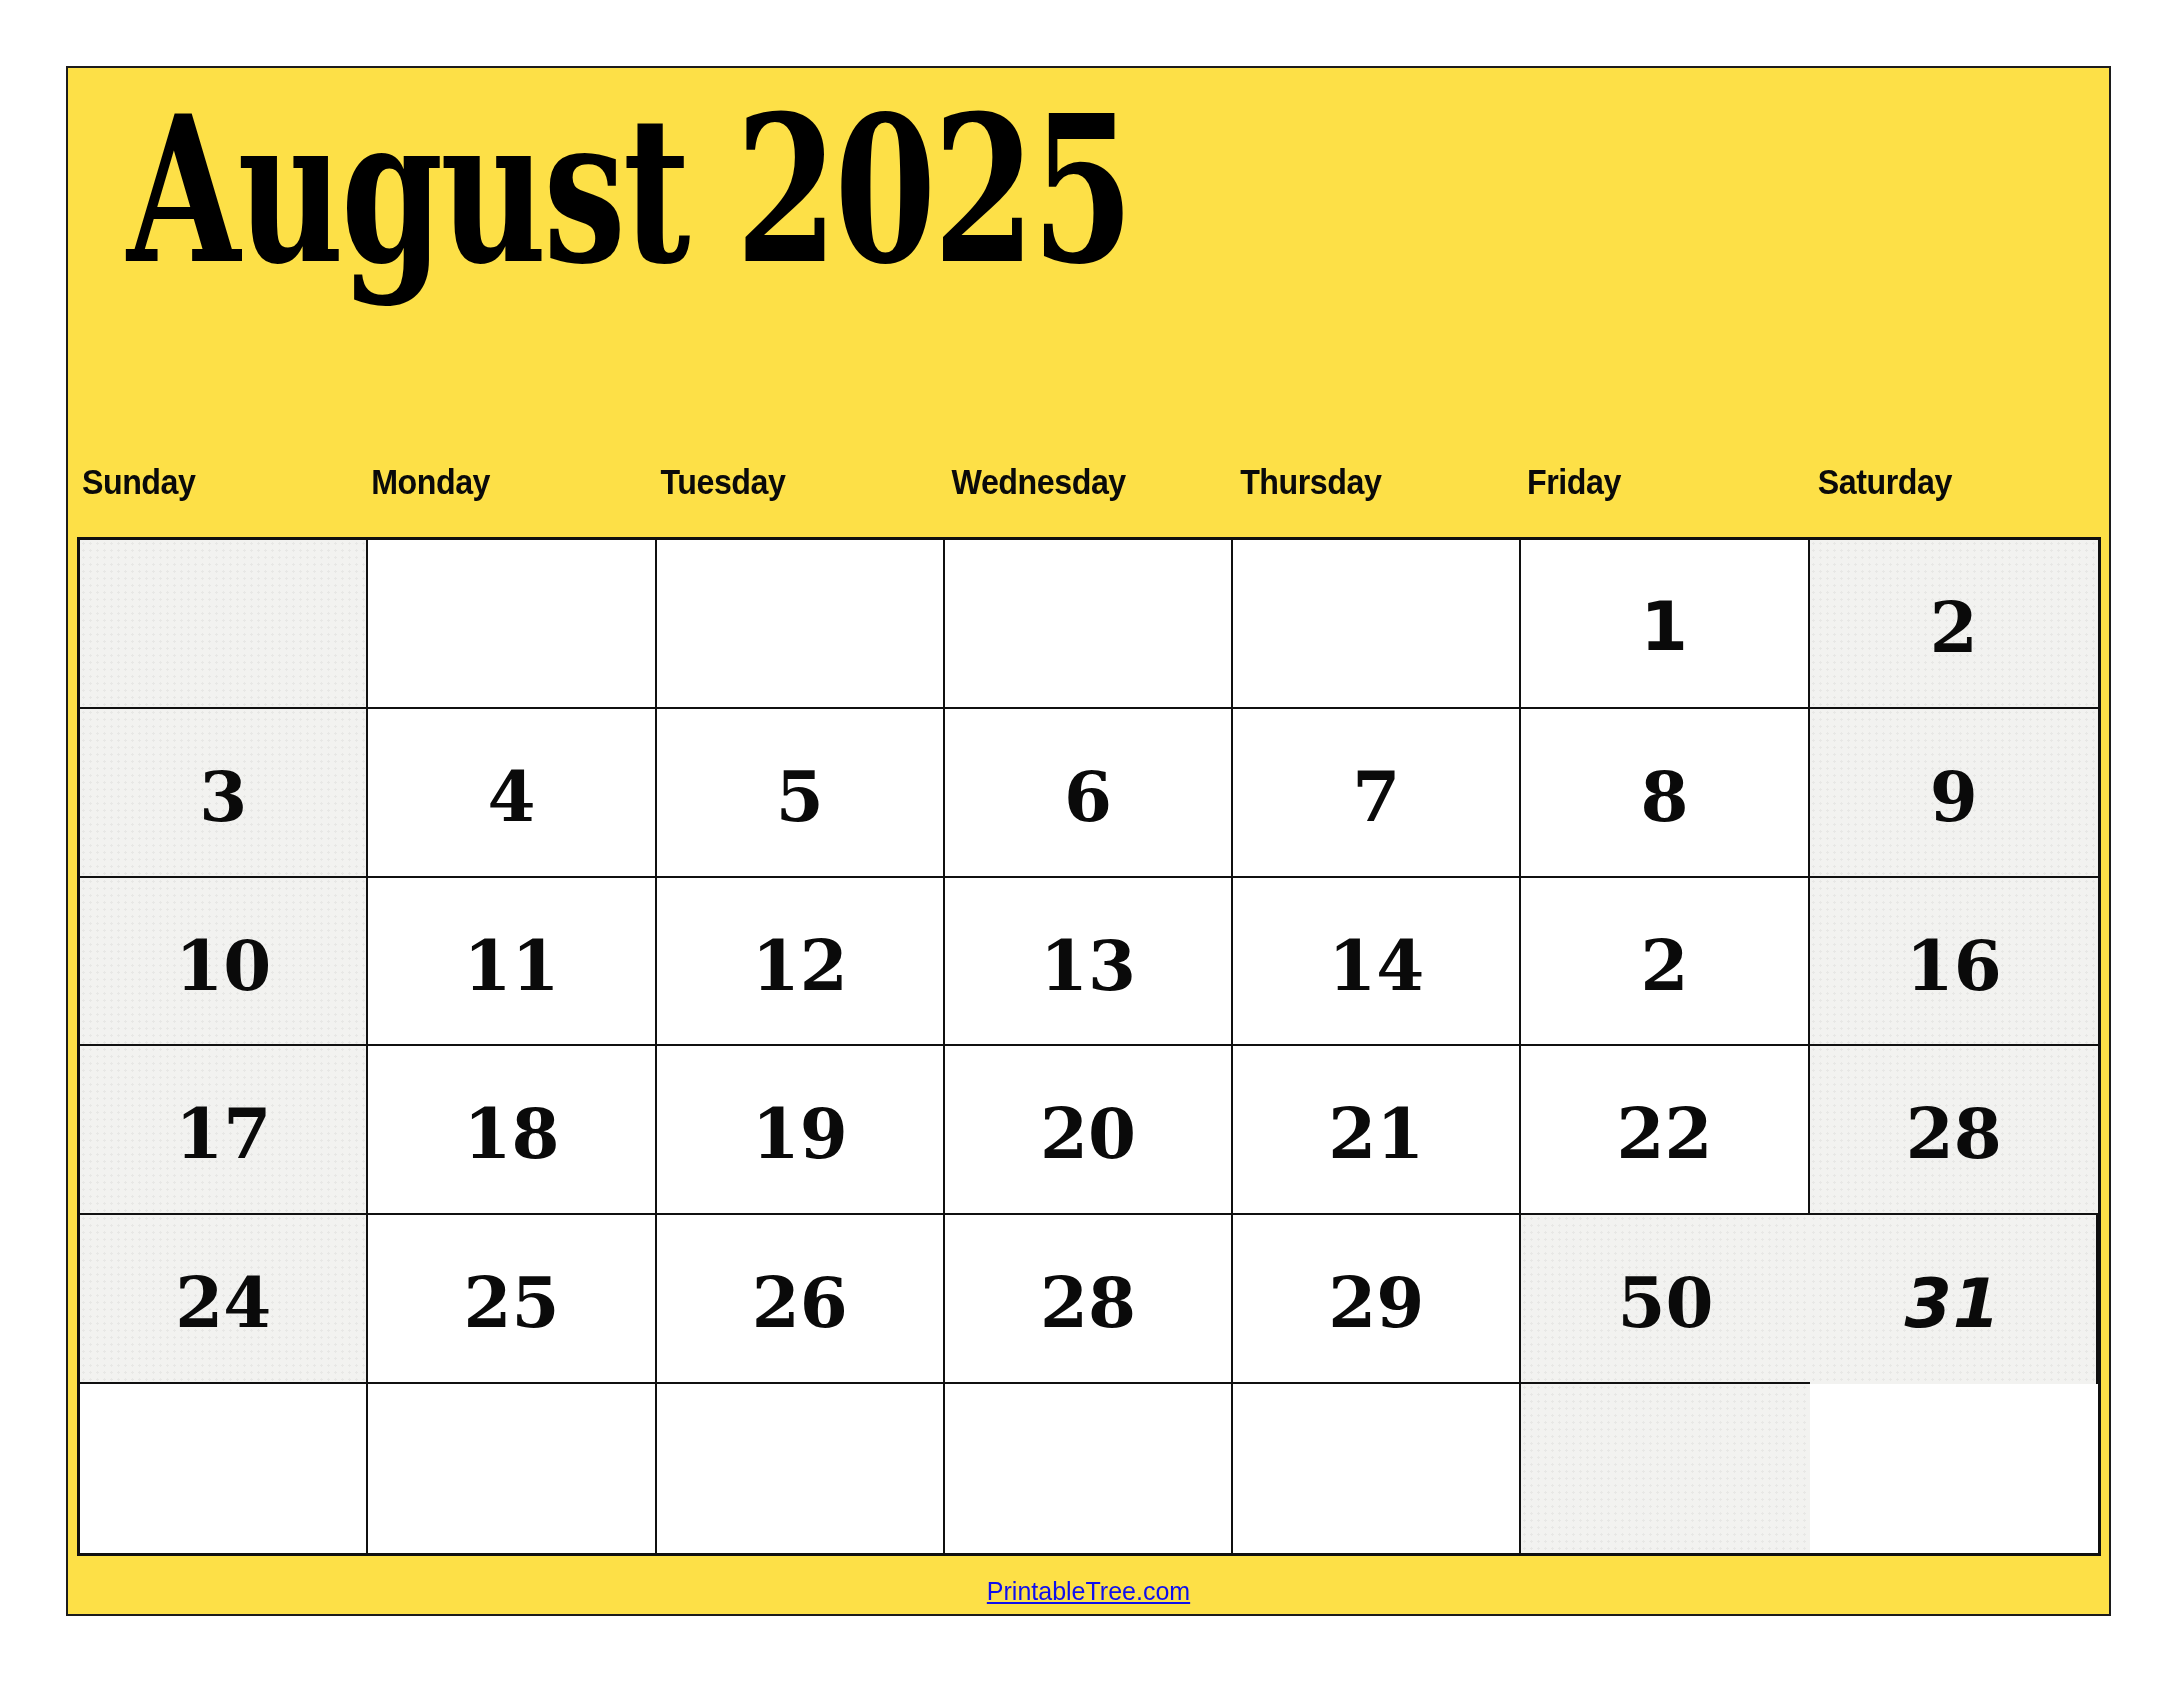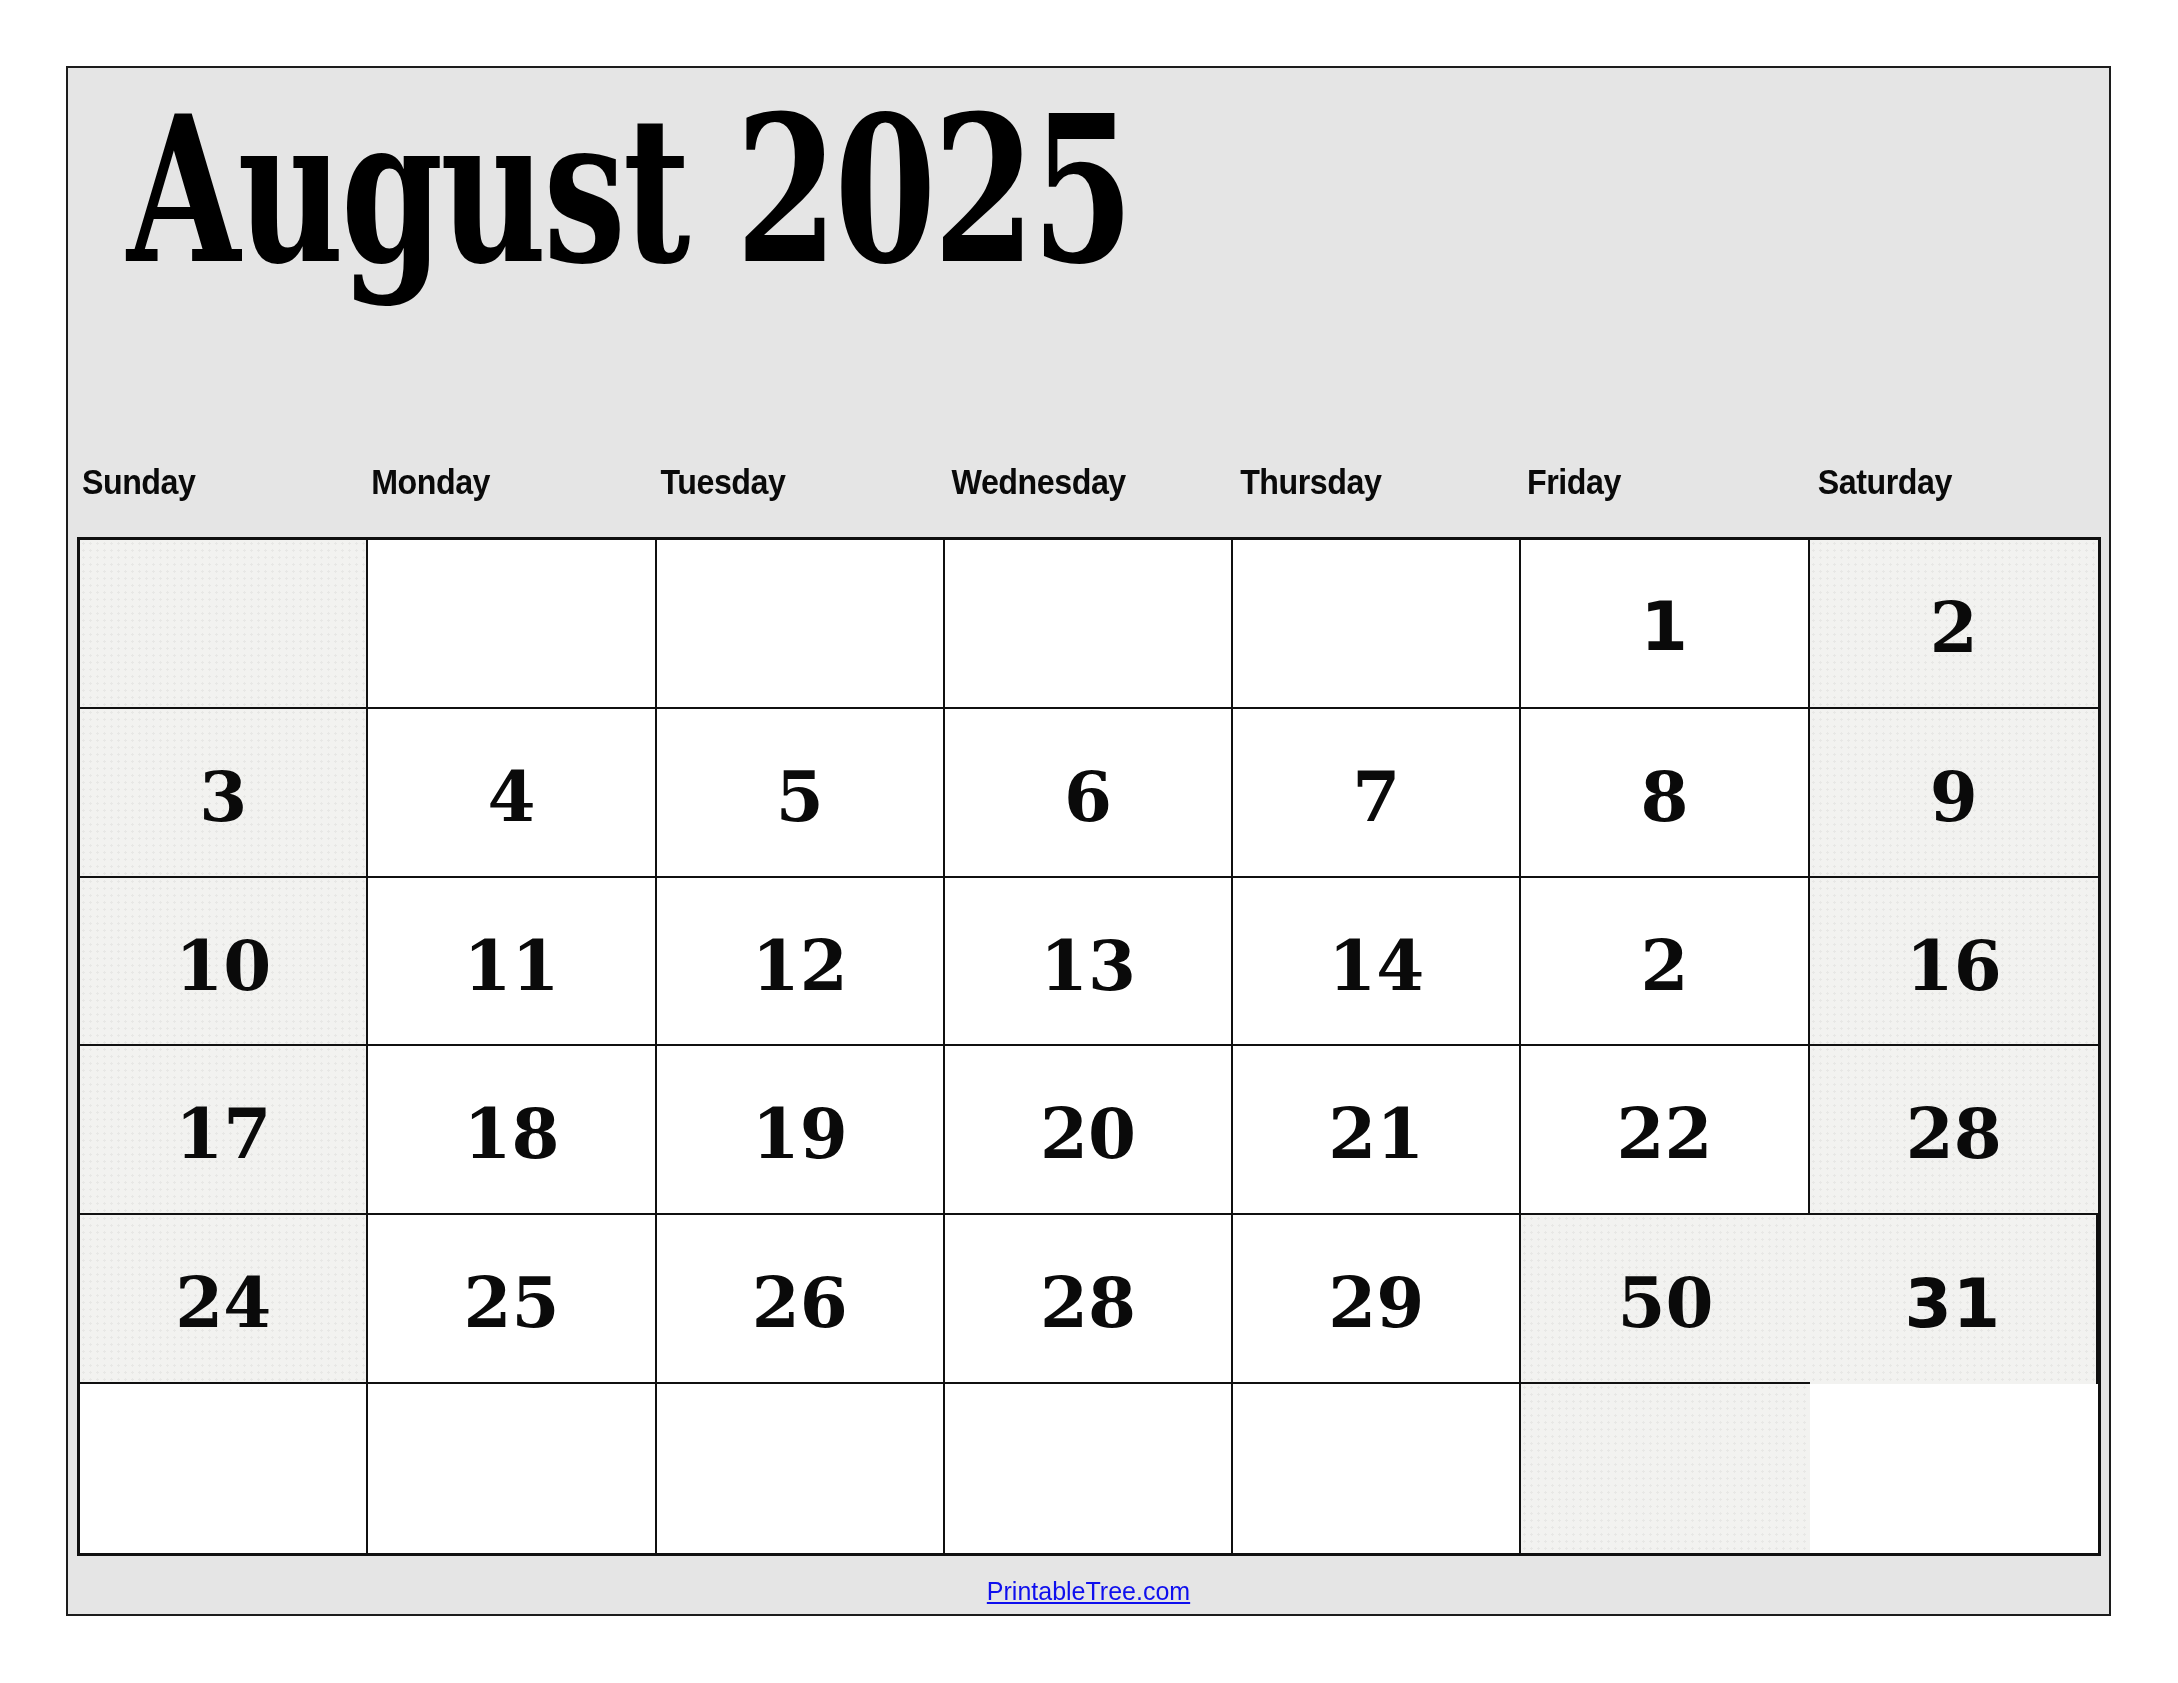--- a/index.html
+++ b/index.html
@@ -1,21 +1,21 @@
 <!DOCTYPE html>
 <html style="--weekend-fill: #f2f2f0; --link-blue: #0f0fee;"><head>
 <meta charset="utf-8">
 <style>
   html,body{margin:0;padding:0;background:#ffffff;}
   body{width:2178px;height:1683px;position:relative;font-family:"Liberation Sans",sans-serif;overflow:hidden;}
   *{box-sizing:border-box;}
 
   .page{
     position:absolute;left:66px;top:66px;width:2045px;height:1550px;
-    border:2px solid #1c1c1c;background:#e5e5e5;
+    border:2px solid #1c1c1c;background:#fde047;
   }
 
   .title{
     position:absolute;left:59px;top:20px;height:213px;
     font-family:"DejaVu Serif",serif;font-weight:bold;font-size:203px;line-height:1;
     color:#000;white-space:nowrap;
     transform:scaleX(0.72);transform-origin:left top;
     letter-spacing:-4px;
   }
 
@@ -37,21 +37,21 @@
     border:3px solid #101010;
     display:grid;grid-template-columns:repeat(7,1fr);grid-template-rows:repeat(6,1fr);
     background:#ffffff;
   }
   .day-cell{
     border-right:2px solid #101010;border-bottom:2px solid #101010;
     display:flex;align-items:center;justify-content:center;
     padding-top:8px;background:#ffffff;
   }
   .day-cell.col-last{border-right:none;}
-  .day-cell.row-last{border-bottom:none;}
+  .day-cell.row-last{border-bottom:none;font-style:italic;}
   .day-cell.weekend{
     background-color:var(--weekend-fill,#f2f2f0);
     background-image:radial-gradient(circle, rgba(40,40,40,0.055) 1.2px, transparent 1.4px);
     background-size:7px 7px;
   }
   .day-number{
     font-family:"DejaVu Serif",serif;font-weight:bold;font-size:69px;line-height:1;
     color:#0a0a0a;
   }
   .day-number.sans{

